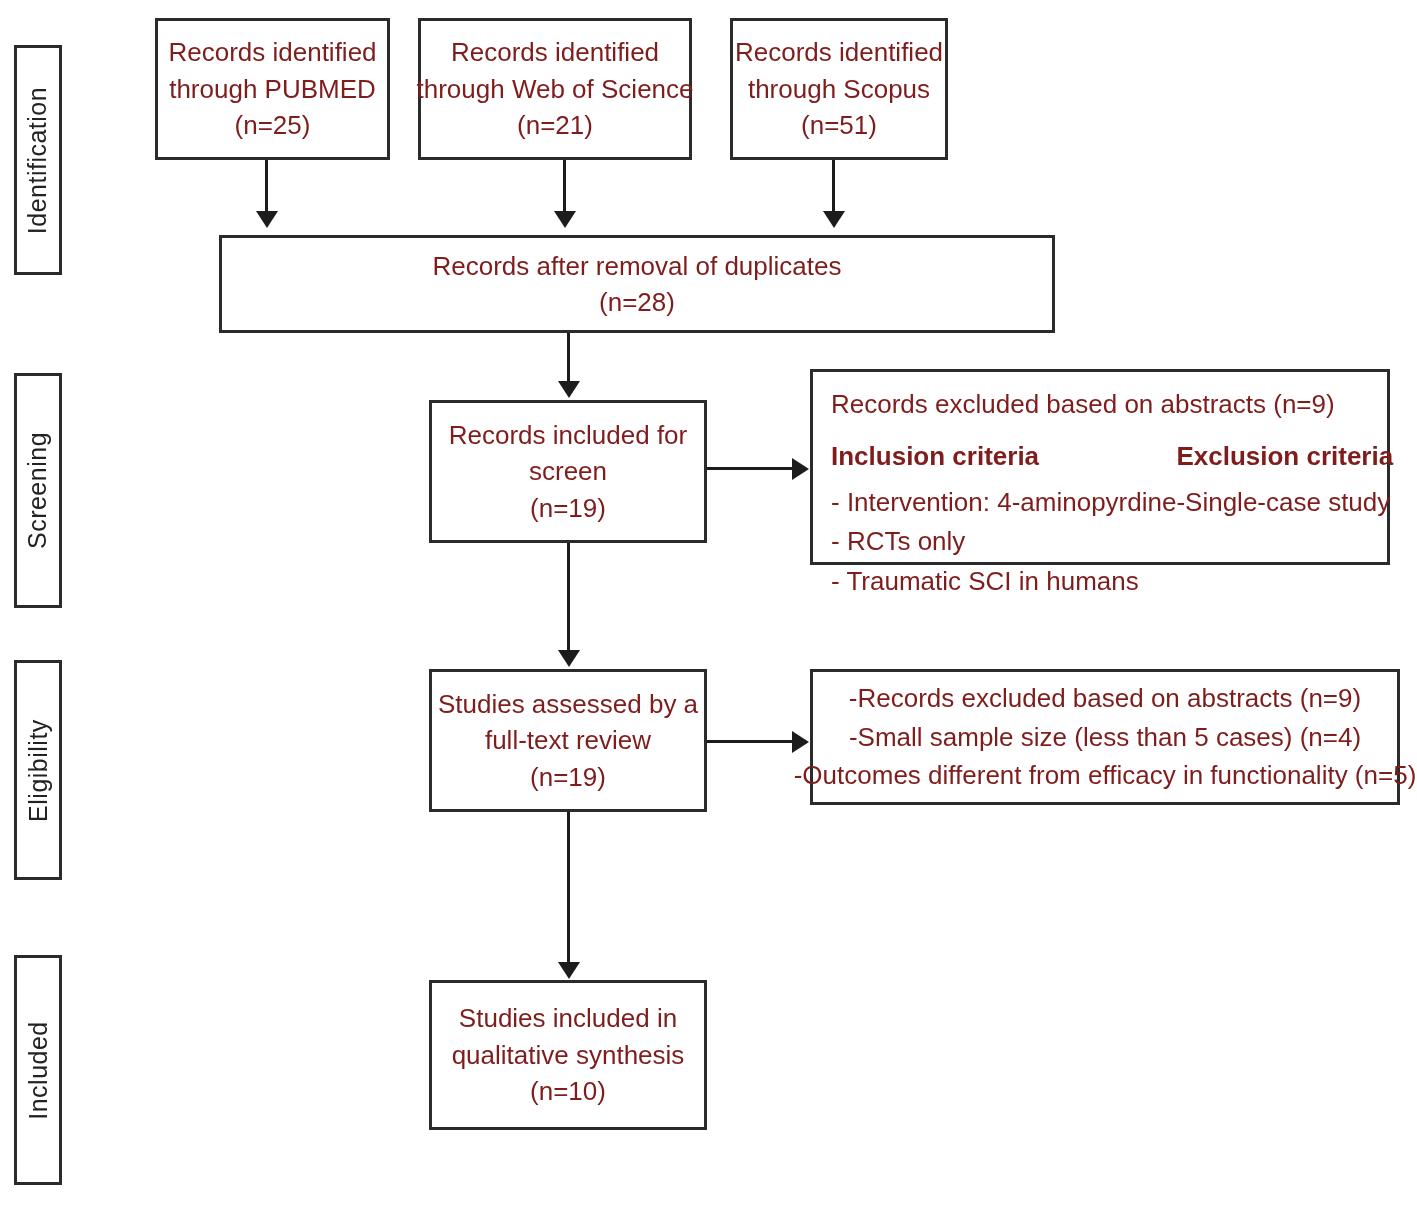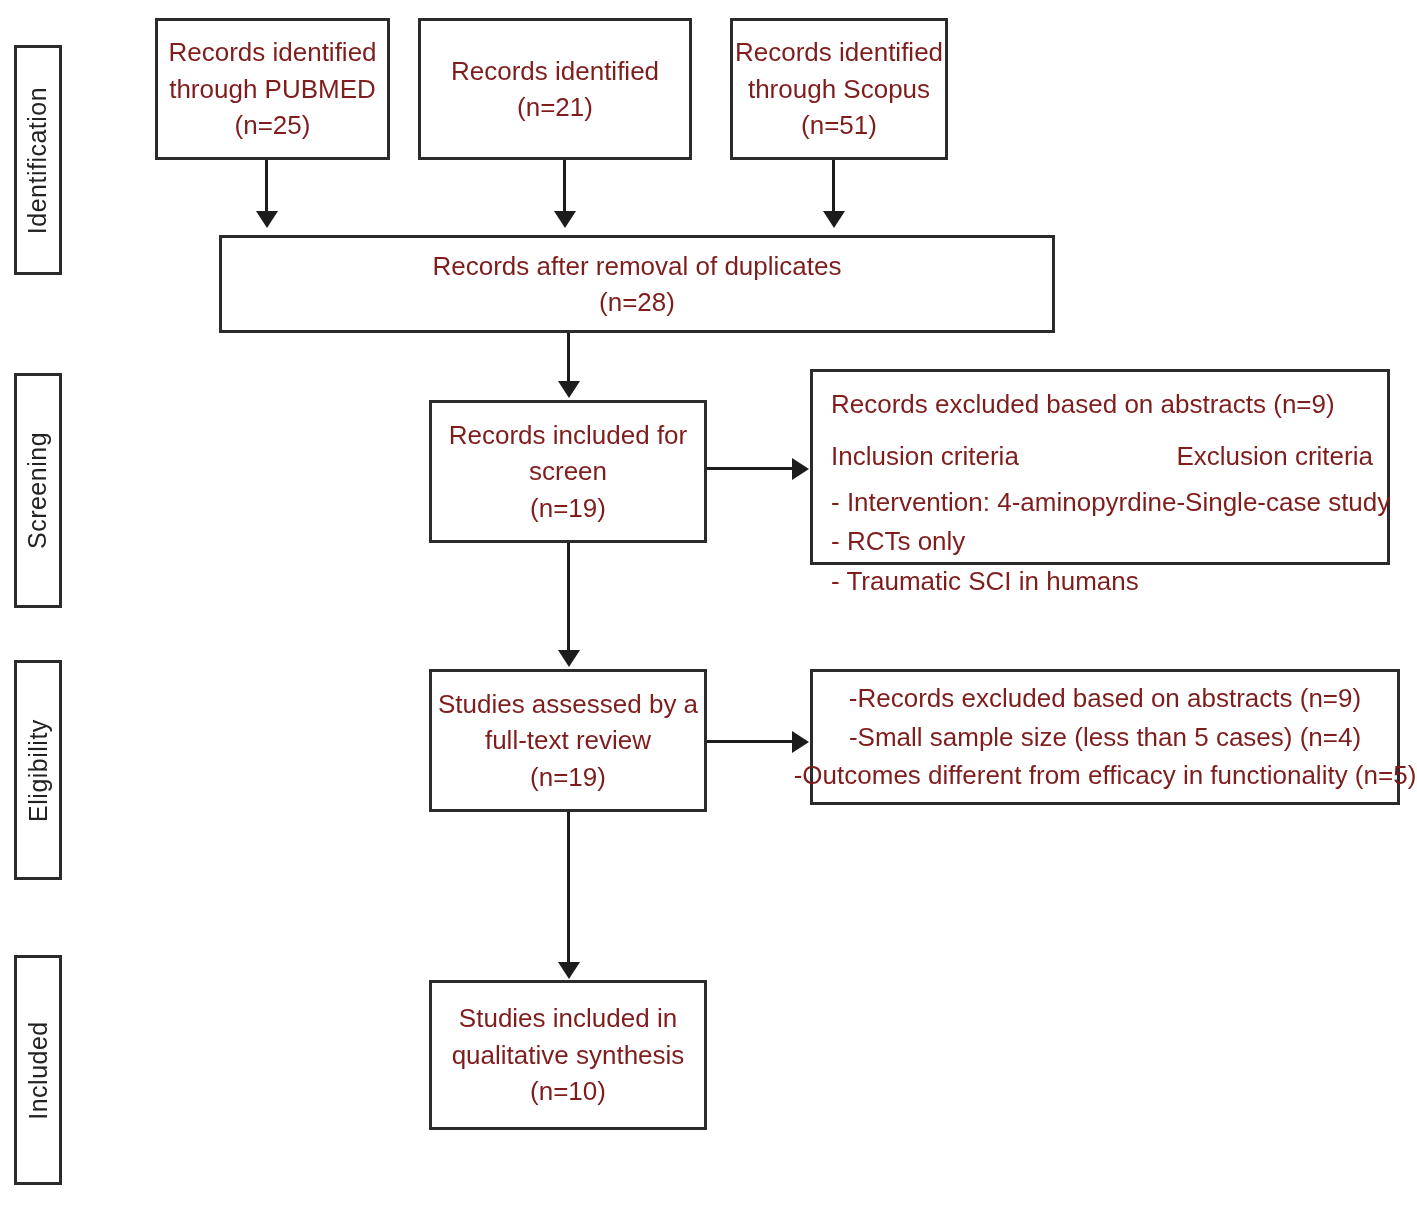--- a/index.html
+++ b/index.html
@@ -66,21 +66,21 @@
     margin-bottom: 16px;
     white-space: nowrap;
   }
   .crit-cols {
     display: flex;
     width: 100%;
   }
   .crit-col-a { width: 370px; }
   .crit-col-b { width: 200px; }
   .crit-title {
-    font-weight: normal;
+    font-weight: bold;
     font-size: 26px;
     margin-bottom: 8px;
     white-space: nowrap;
   }
   .crit-item {
     font-size: 26px;
     line-height: 1.52;
     white-space: nowrap;
   }
 
@@ -141,20 +141,21 @@
   </div>
 
   <div class="box" style="left:155px; top:18px; width:235px; height:142px;">
     <span class="line">Records identified</span>
     <span class="line">through PUBMED</span>
     <span class="line">(n=25)</span>
   </div>
 
   <div class="box" style="left:418px; top:18px; width:274px; height:142px;">
     <span class="line">Records identified</span>
+    <span class="line">through Web of Science</span>
     <span class="line">(n=21)</span>
   </div>
 
   <div class="box" style="left:730px; top:18px; width:218px; height:142px;">
     <span class="line">Records identified</span>
     <span class="line">through Scopus</span>
     <span class="line">(n=51)</span>
   </div>
 
   <div class="vline" style="left:265px; top:160px; height:53px;"></div>

